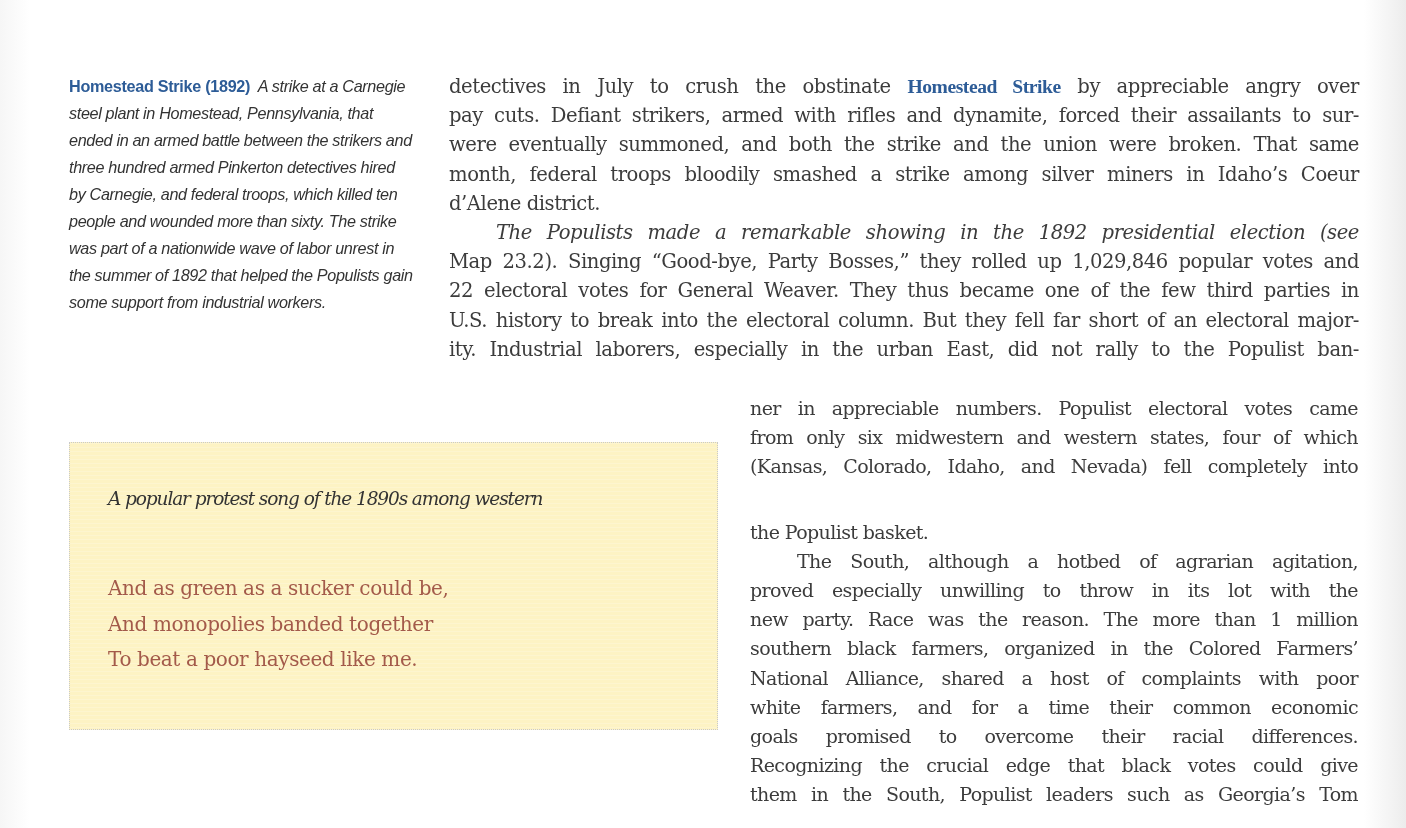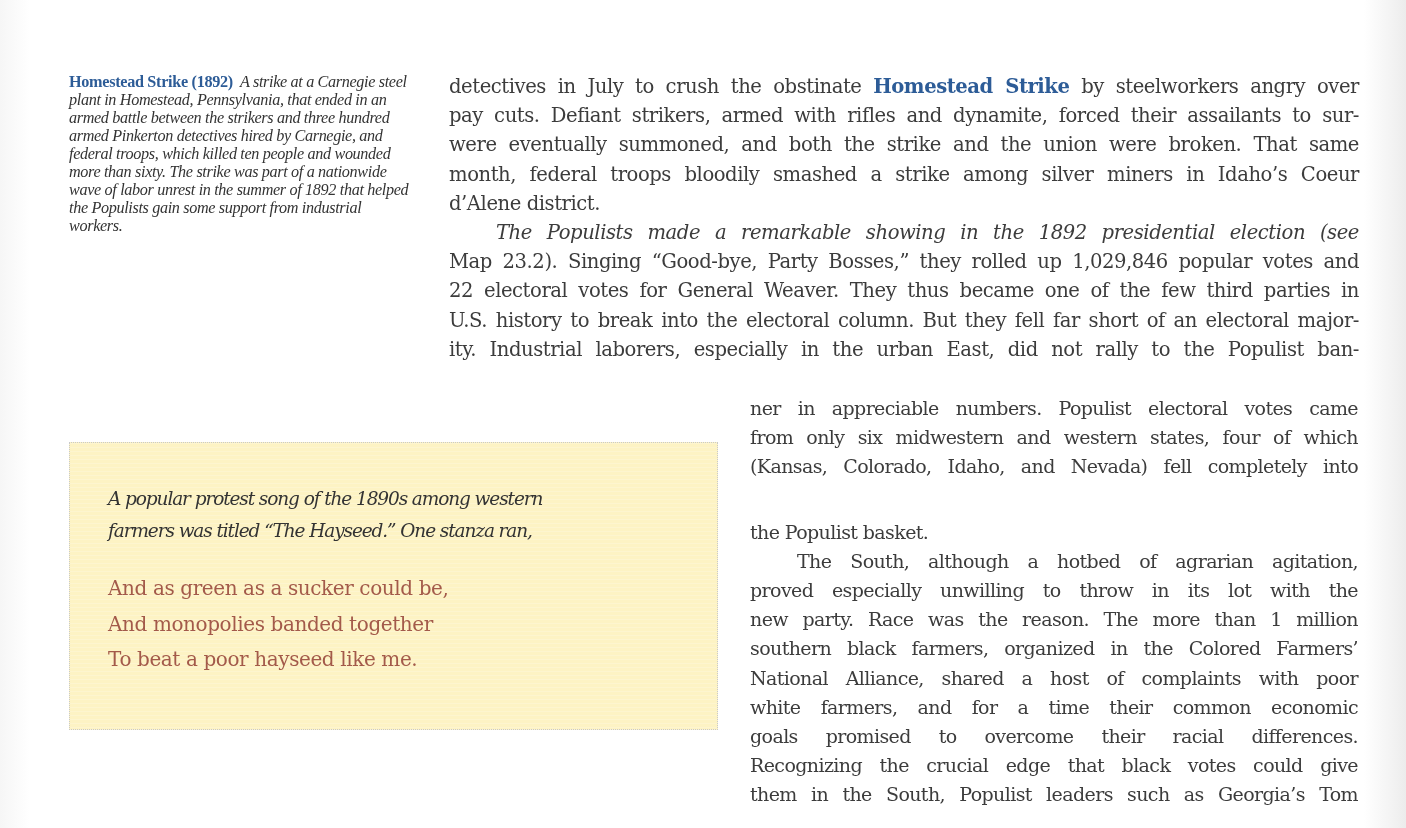--- a/index.html
+++ b/index.html
@@ -15,41 +15,41 @@
     background: linear-gradient(to right, #ffffff 0%, #f4f4f4 60%, #ececec 100%);
   }
   .page-shadow-left {
     position: absolute; top: 0; left: 0; width: 30px; height: 828px;
     background: linear-gradient(to right, #f6f6f6 0%, #ffffff 100%);
   }
 
   
   .glossary {
     position: absolute; left: 69px; top: 73px; width: 345px;
-    font-family: Liberation Serif, serif;
-    font-size: 16.2px; line-height: 18px;
+    font-family: Liberation Sans, sans-serif;
+    font-size: 16.2px; line-height: 27px;
     font-style: italic; color: #333;
     letter-spacing: -0.35px;
   }
   .glossary .term {
     font-style: normal; font-weight: bold; color: #2d5c97;
     letter-spacing: -0.3px;
   }
 
   
   .body-text {
     position: absolute; left: 449px; top: 72px; width: 910px;
     font-family: "DejaVu Serif", serif;
     font-size: 19.6px; line-height: 29.2px;
     color: #3c3c3c; letter-spacing: -0.45px;
   }
   .body-text .line { display: block; text-align: justify; text-align-last: justify; white-space: nowrap; }
   .body-text .line.last { text-align-last: left; }
   .body-text .indent { padding-left: 47px; font-style: italic; }
-  .key-term { color: #2d5c97; font-weight: bold; }
+  .key-term { color: #2d5c97; font-weight: bold; font-family: Liberation Serif, serif; }
 
   .narrow-col {
     position: absolute; left: 750px; top: 394px; width: 608px;
     font-family: "DejaVu Serif", serif;
     font-size: 19px; line-height: 29.2px;
     color: #3c3c3c; letter-spacing: -0.6px;
   }
   .narrow-col .line { display: block; text-align: justify; text-align-last: justify; white-space: nowrap; }
   .narrow-col .line.last { text-align-last: left; margin-top: 36px; }
   .narrow-col .indent { padding-left: 47px; }
@@ -81,21 +81,21 @@
 
 <div class="page-shadow-left"></div>
 <div class="page-shadow-right"></div>
 
 <div class="glossary">
   <span class="term">Homestead Strike (1892)</span>&nbsp;
   <span>A strike at a Carnegie steel plant in Homestead, Pennsylvania, that ended in an armed battle between the strikers and three hundred armed Pinkerton detectives hired by Carnegie, and federal troops, which killed ten people and wounded more than sixty. The strike was part of a nationwide wave of labor unrest in the summer of 1892 that helped the Populists gain some support from industrial workers.</span>
 </div>
 
 <div class="body-text">
-  <span class="line"><span>detectives in July to crush the obstinate </span><span class="key-term">Homestead Strike</span><span> by steelworkers angry over</span></span>
+  <span class="line"><span>detectives in July to crush the obstinate </span><span class="key-term">Homestead Strike</span><span> by appreciable angry over</span></span>
   <span class="line">pay cuts. Defiant strikers, armed with rifles and dynamite, forced their assailants to sur-</span>
   <span class="line">were eventually summoned, and both the strike and the union were broken. That same</span>
   <span class="line">month, federal troops bloodily smashed a strike among silver miners in Idaho’s Coeur</span>
   <span class="line last">d’Alene district.</span>
   <span class="line indent">The Populists made a remarkable showing in the 1892 presidential election (see</span>
   <span class="line">Map 23.2). Singing “Good-bye, Party Bosses,” they rolled up 1,029,846 popular votes and</span>
   <span class="line">22 electoral votes for General Weaver. They thus became one of the few third parties in</span>
   <span class="line">U.S. history to break into the electoral column. But they fell far short of an electoral major-</span>
   <span class="line">ity. Industrial laborers, especially in the urban East, did not rally to the Populist ban-</span>
 </div>
@@ -112,20 +112,19 @@
   <span class="line">National Alliance, shared a host of complaints with poor</span>
   <span class="line">white farmers, and for a time their common economic</span>
   <span class="line">goals promised to overcome their racial differences.</span>
   <span class="line">Recognizing the crucial edge that black votes could give</span>
   <span class="line">them in the South, Populist leaders such as Georgia’s Tom</span>
 </div>
 
 <div class="song-box">
   <div class="song-intro">
     <div>A popular protest song of the 1890s among western</div>
-    <div>farmers was titled “The Hayseed.” One stanza ran,</div>
   </div>
   <div class="song-stanza">
     <span class="verse">And as green as a sucker could be,</span>
     <span class="verse">And monopolies banded together</span>
     <span class="verse">To beat a poor hayseed like me.</span>
   </div>
 </div>
 
 </body></html>

